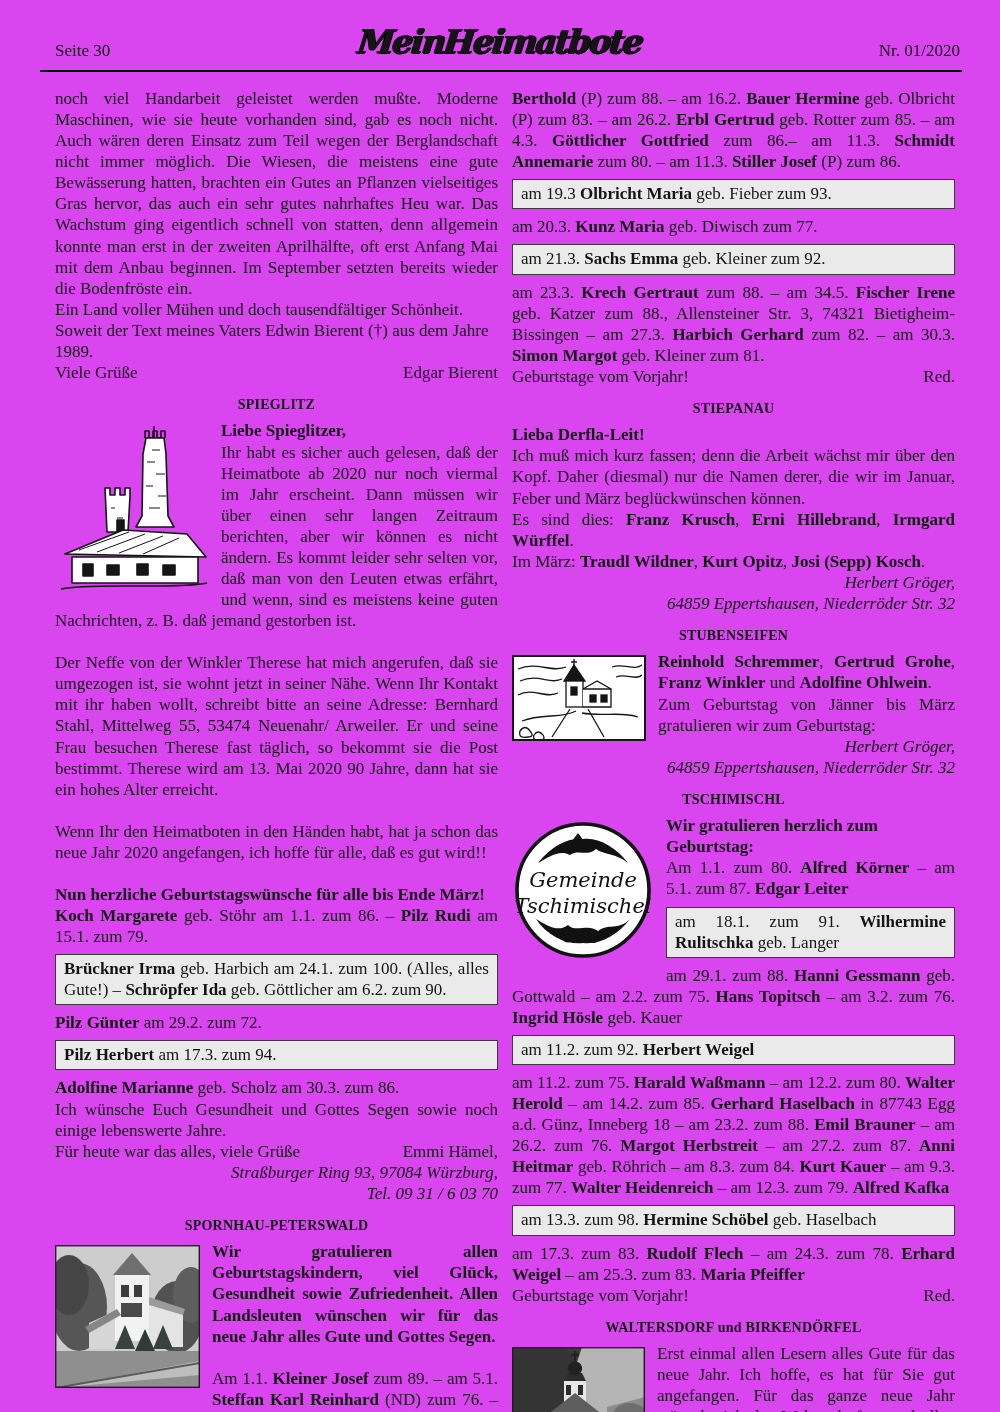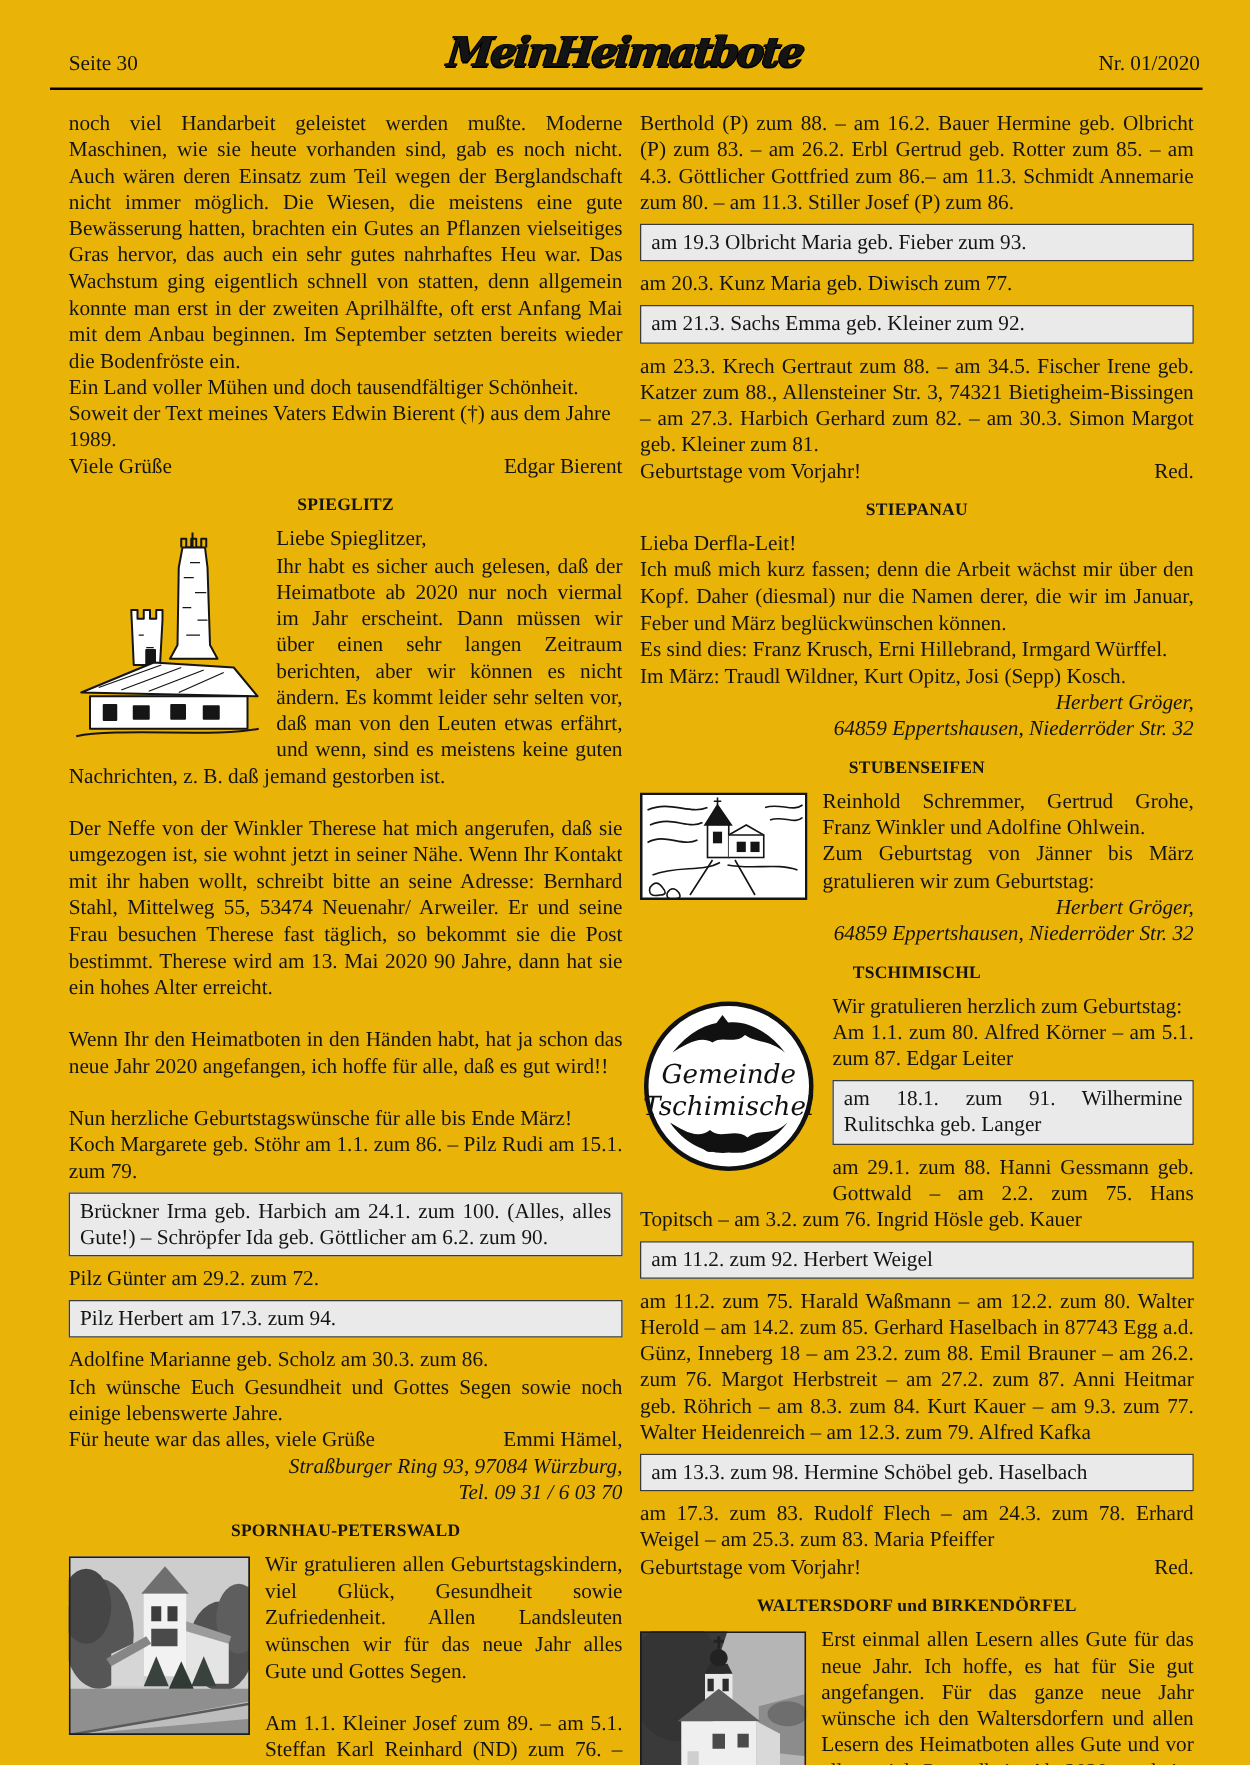--- a/index.html
+++ b/index.html
@@ -1,27 +1,27 @@
 <!DOCTYPE html>
 <html><head>
 <meta charset="utf-8">
 <style>
   html,body{margin:0;padding:0;background:#fff;}
-  .page{position:relative;width:1000px;height:1412px;background:#eab308;color:#141414;
+  .page{position:relative;width:1000px;height:1412px;background:#d946ef;color:#141414;
         font-family:"Liberation Serif",serif;font-size:17px;line-height:1.24;overflow:hidden;}
-  .b{font-weight:normal}
+  .b{font-weight:bold}
   .i{}
   p{margin:0;text-align:justify;}
   p.nj{text-align:left}
   .sp{margin-top:21px}
   .heading{text-align:center;font-weight:bold;font-size:14px;margin:13px 0 7px;letter-spacing:.2px}
   .box{border:1px solid #3b3b3b;background:#eaeaea;padding:3px 8px 4px;margin:7px 0;overflow:hidden}
   .row{display:flex;justify-content:space-between;align-items:baseline}
   .rit{text-align:right;font-style:italic}
-  .boldlead{font-weight:normal}
+  .boldlead{font-weight:bold}
   .fl{float:left;margin:4px 12px 12px 0}
   .clear{clear:both}
   header{position:absolute;top:0;left:0;width:1000px;height:74px}
   .pageno{position:absolute;left:55px;top:40px;font-size:17px}
   .issue{position:absolute;right:40px;top:40px;font-size:17px}
   .masthead{position:absolute;left:50%;top:22px;transform:translateX(-50%) skewX(-6deg);
             font-family:"DejaVu Serif",serif;font-weight:bold;font-style:italic;font-size:33px;
             letter-spacing:-2px;text-shadow:1px 0 0 #000,-1px 0 0 #000,0 1px 0 #000;}
   .rule{position:absolute;left:40px;right:38px;top:70px;border-top:2px solid #000}
   .col{position:absolute;top:88px;width:443px}

